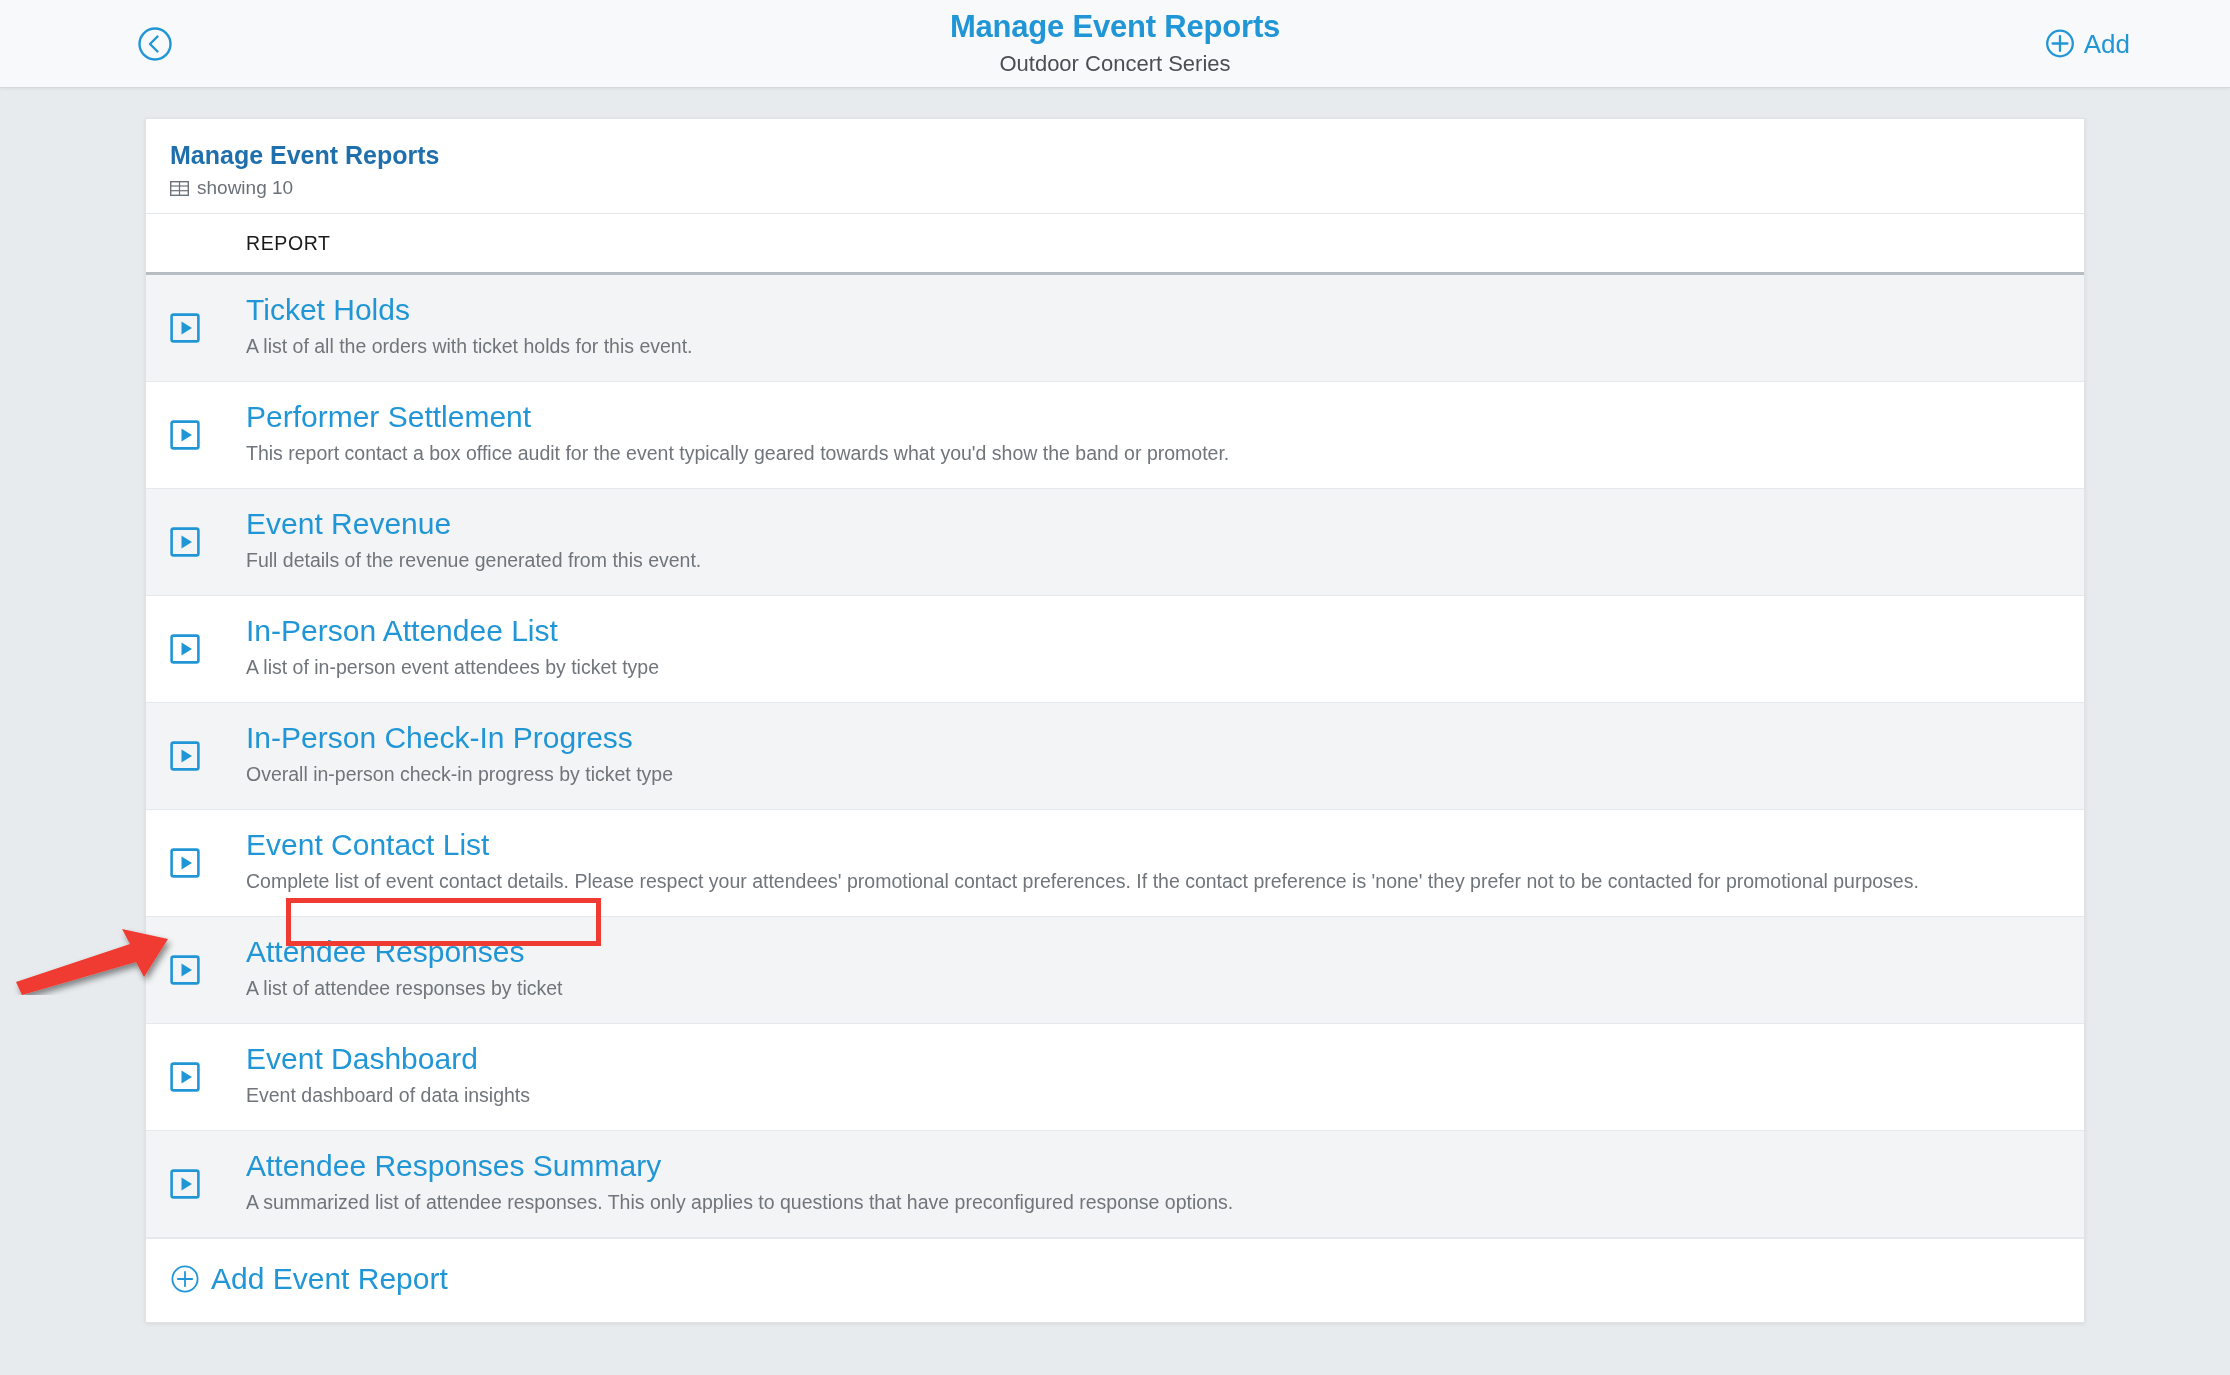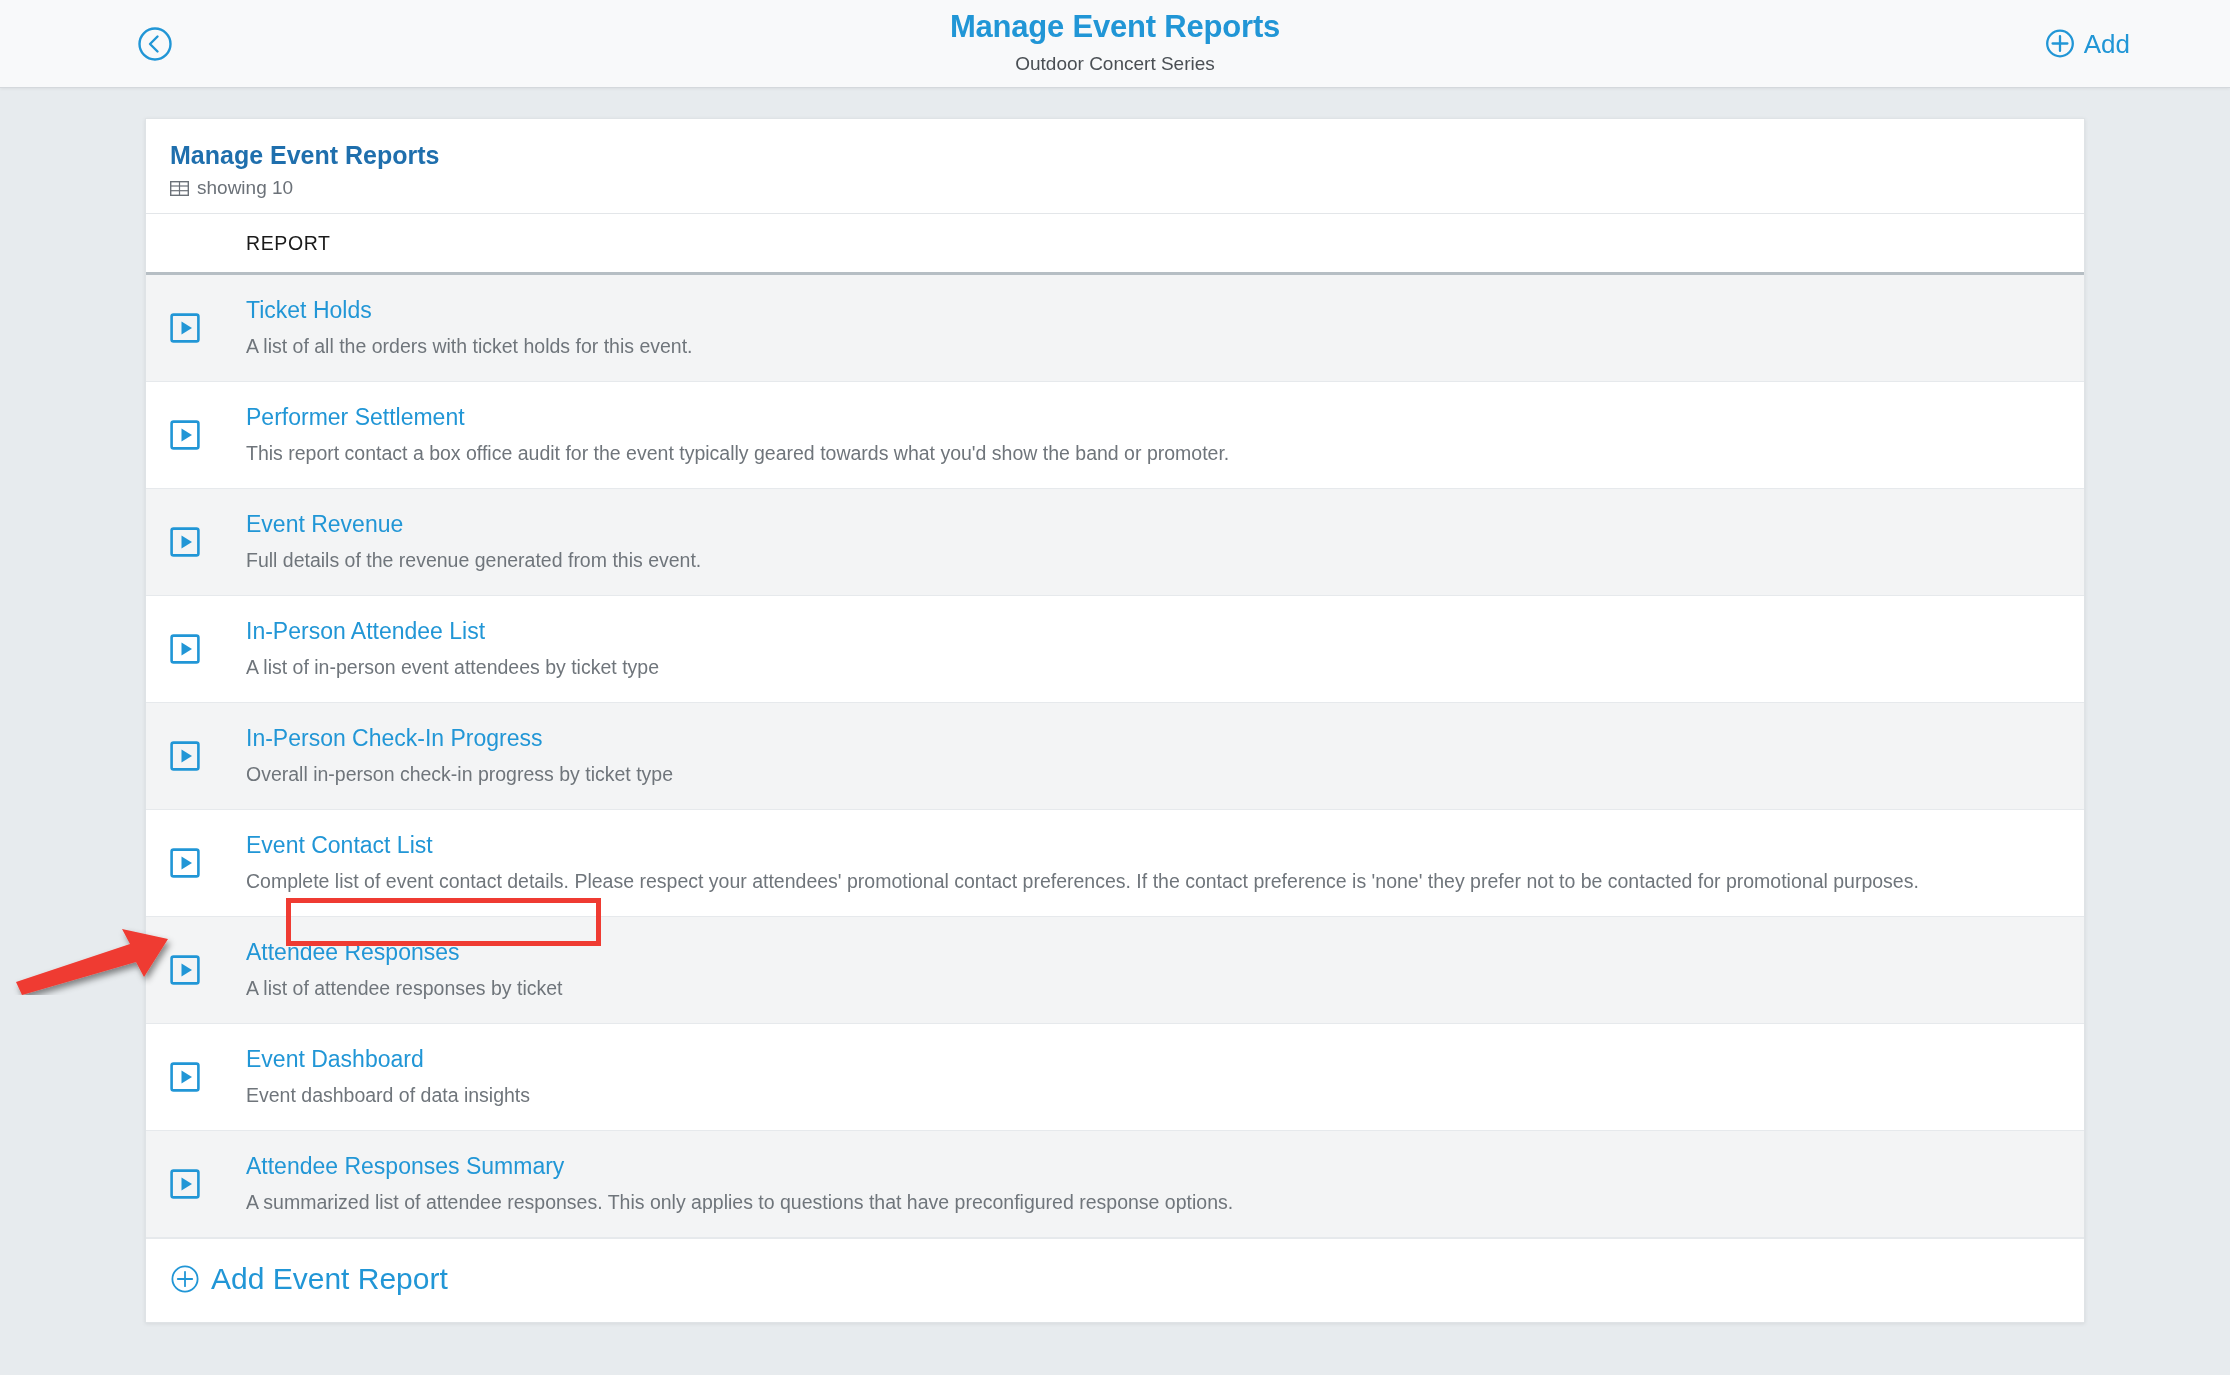--- a/index.html
+++ b/index.html
@@ -39,21 +39,21 @@
     text-align: center;
   }
   .topbar-title {
     font-size: 31px;
     font-weight: bold;
     color: #2196d6;
     letter-spacing: -0.2px;
     line-height: 42px;
   }
   .topbar-subtitle {
-    font-size: 19px;
+    font-size: 22px;
     color: #4a4f54;
     line-height: 28px;
     margin-top: 2px;
   }
   .add-btn {
     position: absolute;
     right: 100px;
     top: 50%;
     transform: translateY(-50%);
     display: flex;
@@ -131,21 +131,21 @@
 
   td.run-cell {
     vertical-align: middle;
     padding-left: 24px;
   }
   td.rep-cell {
     padding: 20px 80px 20px 0;
     vertical-align: middle;
   }
   .rep-title {
-    font-size: 23px;
+    font-size: 30px;
     color: #2196d6;
     line-height: 30px;
     cursor: pointer;
     display: inline-block;
   }
   .rep-desc {
     font-size: 19.5px;
     color: #6f757b;
     line-height: 30px;
     margin-top: 6px;

